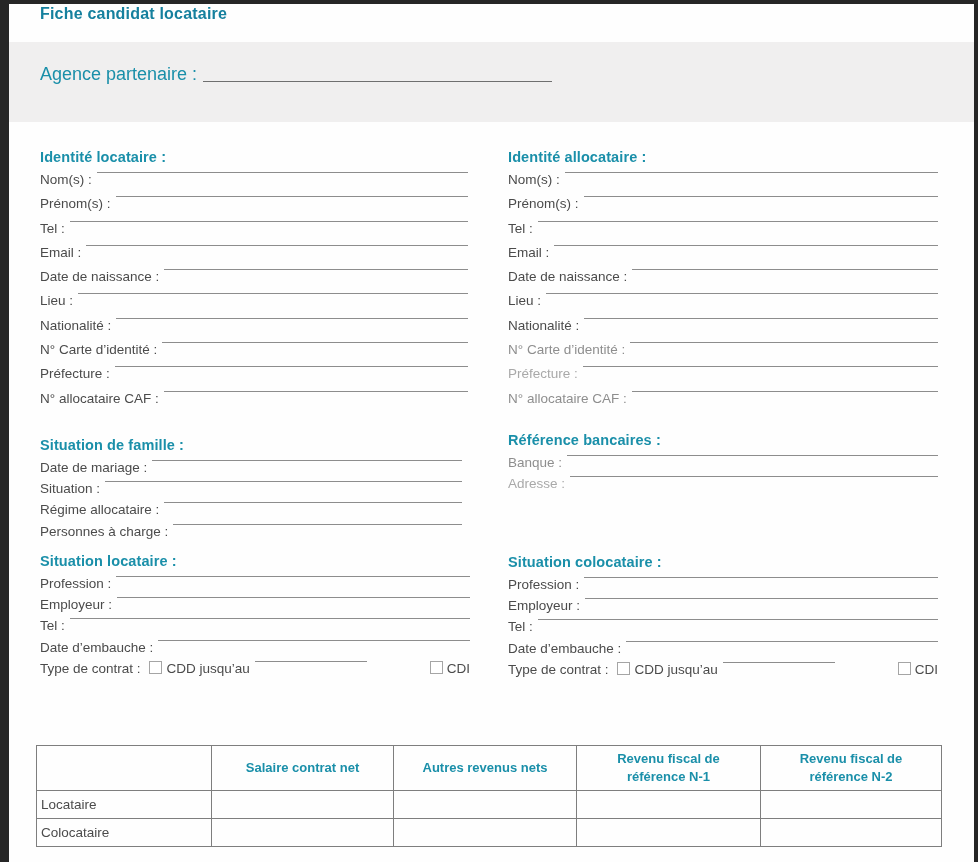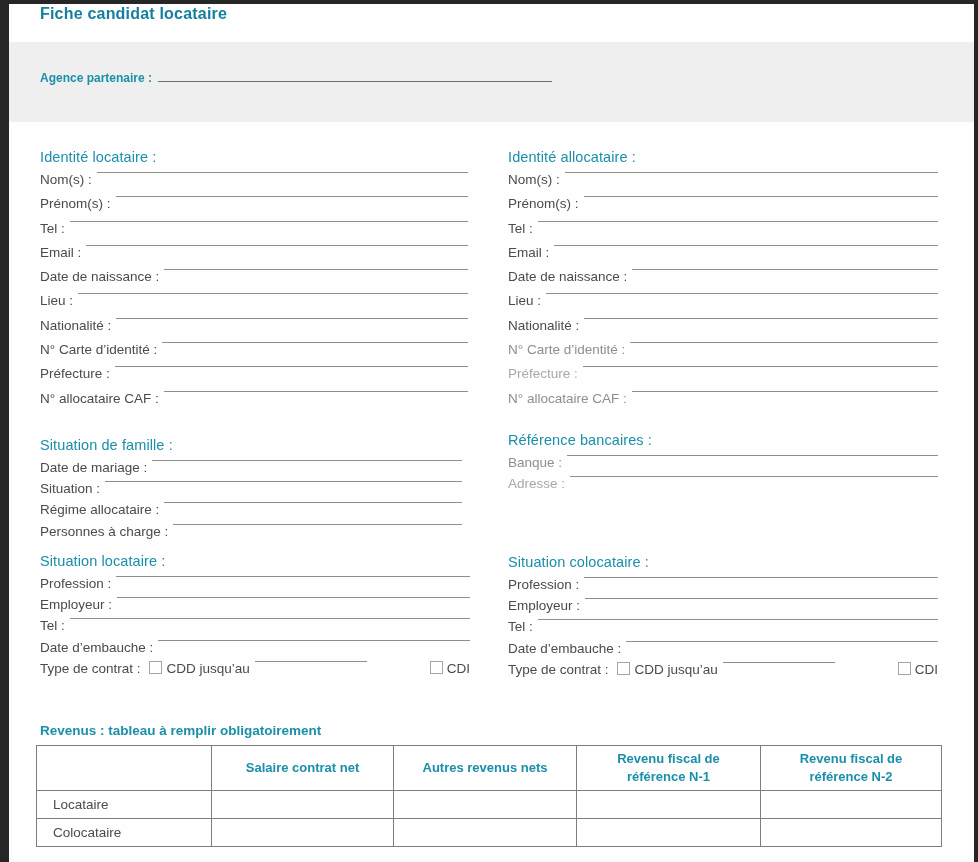--- a/index.html
+++ b/index.html
@@ -12,42 +12,42 @@
   .page{position:relative;width:978px;height:862px;background:#fefefe;overflow:hidden}
 
   .frame-left{position:absolute;left:0;top:0;width:9px;height:100%;background:#262626}
   .frame-top{position:absolute;left:0;top:0;width:100%;height:4px;background:#262626}
   .frame-right{position:absolute;right:0;top:0;width:4px;height:100%;background:#262626}
 
   .doc-title{position:absolute;left:40px;top:5px;font-size:16px;font-weight:bold;color:var(--accent-dark);letter-spacing:.2px}
 
   .agency-band{position:absolute;left:9px;top:42px;width:965px;height:80px;background:#f0efef;padding:12px 0 0 31px}
   .agency-row{display:flex;align-items:flex-end;height:31px;width:512px}
-  .alabel{font-weight:bold;color:var(--accent);font-size:12px;white-space:nowrap}
+  .alabel{font-weight:normal;color:var(--accent);font-size:18px;white-space:nowrap}
   .agency-row .fline{border-bottom:1.5px solid #6f6f6f;margin:0 0 3px 6px}
 
   .section{position:absolute}
-  .sec-title{font-size:14.5px;font-weight:normal;color:var(--accent);margin-bottom:7px;letter-spacing:.1px}
+  .sec-title{font-size:14.5px;font-weight:bold;color:var(--accent);margin-bottom:7px;letter-spacing:.1px}
   .frow{display:flex;align-items:flex-start}
   .rows-a .frow{height:24.3px}
   .rows-b .frow{height:21.2px}
   .flabel{font-size:13.5px;color:#4b4b4b;white-space:nowrap}
   .fline{flex:1;border-bottom:1px solid #8d8d8d;margin:0 0 4px 5px}
   .fade-1{color:#8e8e8e}
   .fade-2{color:#a9a9a9}
 
   .cbx{width:13px;height:13px;border:1px solid #a5a5a5;background:#fff;margin:0 5px 3px 8px;flex:0 0 13px}
   .contract .cddline{flex:0 0 112px}
   .contract .cbx.cdi{margin-left:auto;margin-right:4px}
 
   .rev-heading{position:absolute;left:40px;top:723px;font-size:13.5px;font-weight:bold;color:var(--accent)}
   .rev-table{position:absolute;left:36px;top:745px;width:905px;border-collapse:collapse;table-layout:fixed}
   .rev-table th,.rev-table td{border:1px solid #7e7e7e}
   .rev-table th{height:45px;font-size:13px;font-weight:bold;color:var(--accent);text-align:center;vertical-align:middle;line-height:1.35;padding:0 12px}
-  .rev-table td{height:28px;font-size:13.5px;color:#4b4b4b;padding-left:16px}
+  .rev-table td{height:28px;font-size:13.5px;color:#4b4b4b;padding-left:4px}
 </style>
 </head>
 <body>
 
 <div class="page">
   <div class="frame-left"></div>
   <div class="frame-top"></div>
   <div class="frame-right"></div>
 
   <div class="doc-title">Fiche candidat locataire</div>
@@ -228,21 +228,20 @@
     <div class="frow contract">
       <span class="flabel">Type de contrat :</span>
       <span class="cbx"></span>
       <span class="flabel">CDD jusqu’au</span>
       <span class="fline cddline"></span>
       <span class="cbx cdi"></span>
       <span class="flabel">CDI</span>
     </div>
   </div>
 
-  <div class="rev-heading">Revenus : tableau à remplir obligatoirement</div>
   <table class="rev-table">
     <colgroup>
       <col style="width:175px">
         <col style="width:182px">
         <col style="width:183px">
         <col style="width:184px">
         <col style="width:181px">
     </colgroup>
     <thead>
       <tr>

